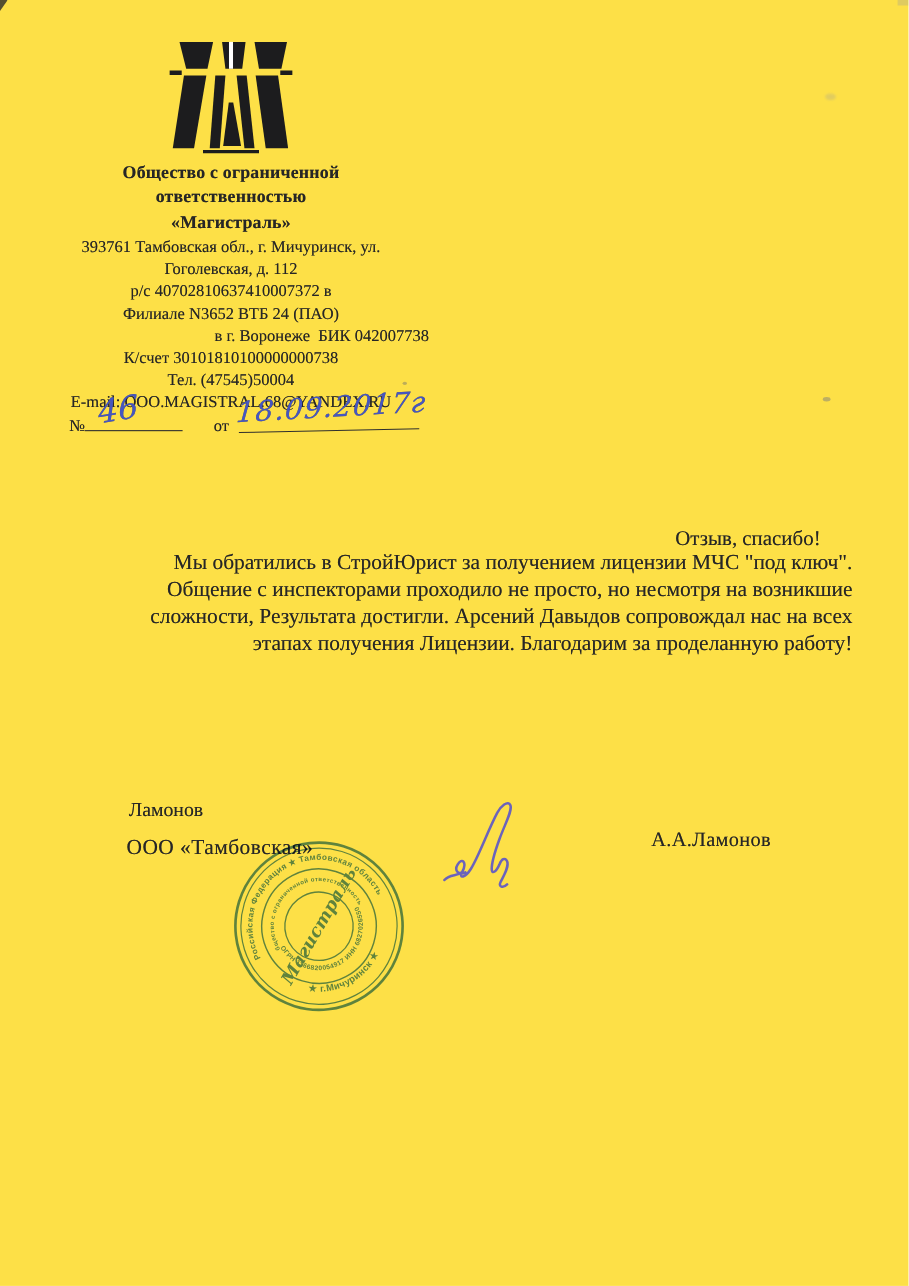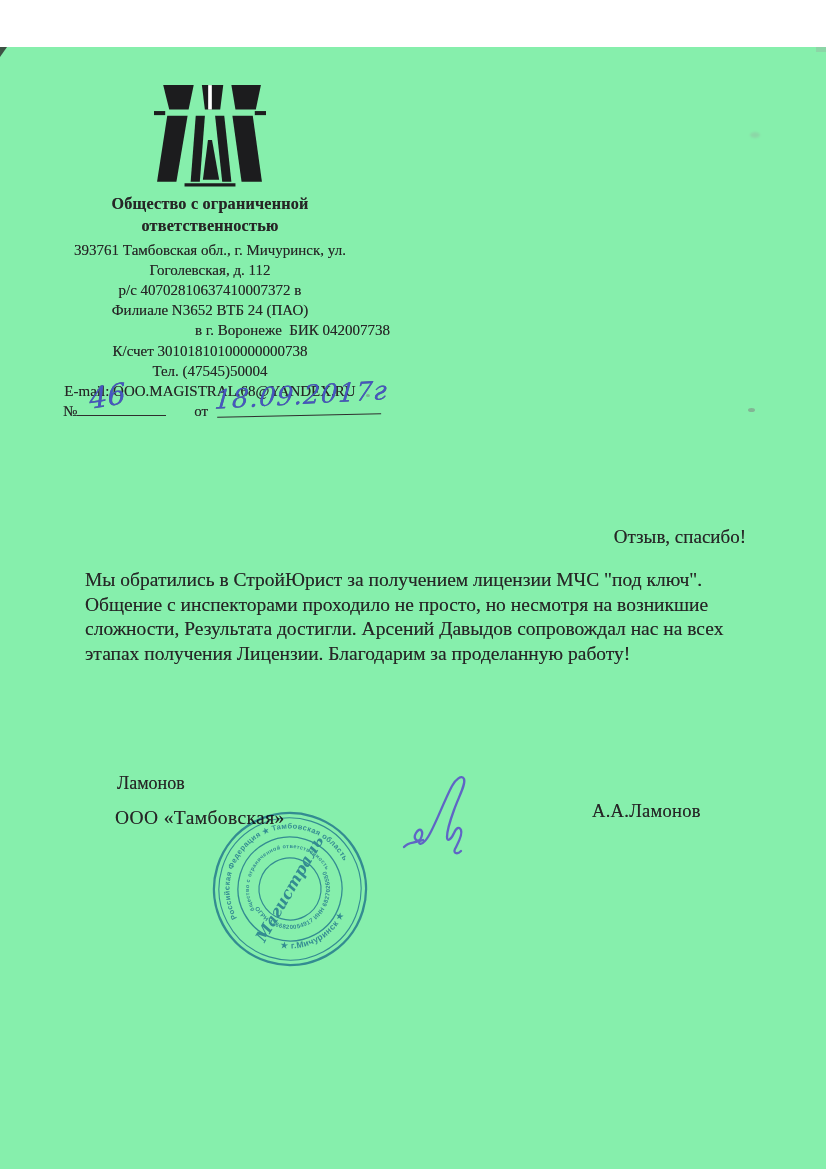--- a/index.html
+++ b/index.html
@@ -4,21 +4,21 @@
 <style>
   html,body{margin:0;padding:0;}
   body{
     width:826px;height:1169px;
     background:#ffffff;
     font-family:"Liberation Serif", serif;
     color:#262626;
     position:relative;
     overflow:hidden;
   }
-  .page{position:absolute;inset:0;background:#86efac;margin-top:47px;}
+  .page{position:absolute;inset:0;background:#fde047;}
   .scan-text{text-shadow:0 0 .4px rgba(40,40,40,.55);}
 
   
   .letterhead{position:absolute;left:30px;top:36px;width:360px;text-align:center;}
   .logo{display:block;margin:0 auto 4px auto;}
   .company{margin-top:2px;}
   .company-line{
     font-weight:bold;font-size:16.2px;line-height:22.3px;
     letter-spacing:.2px;
   }
@@ -40,21 +40,21 @@
   }
   .hw-num{left:12px;top:-21px;font-size:29px;transform:rotate(-9deg) skewX(-6deg);}
   .hw-date{left:-2px;top:-20px;font-size:26px;letter-spacing:1px;transform:rotate(-2deg) skewX(-8deg);}
 
   
   .title{
     position:absolute;left:0;top:479px;width:746px;
     text-align:right;font-size:19px;
   }
   .paragraph{
-    position:absolute;left:85px;top:521px;width:690px;text-align:left;
+    position:absolute;left:85px;top:500px;width:690px;text-align:right;
   }
   .para-line{font-size:19.5px;line-height:24.6px;}
 
   
   .sig-title1{position:absolute;left:117px;top:726px;font-size:18px;}
   .sig-title2{position:absolute;left:115px;top:760px;font-size:19.5px;letter-spacing:.4px;}
   .sig-name{position:absolute;left:592px;top:754px;font-size:18.5px;letter-spacing:.3px;}
   .signature{position:absolute;left:396px;top:724px;}
 
   
@@ -89,20 +89,21 @@
         <polygon points="60,32 69,32 76,97 67,97"></polygon>
         <polygon points="77,32 97,32 106,97 86,97"></polygon>
         <polygon points="30,98.5 80,98.5 80,101.5 30,101.5"></polygon>
       </g>
       <rect x="53.2" y="2" width="3.6" height="24" fill="#ffffff"></rect>
     </svg>
 
     <div class="company">
       <div class="company-line">Общество с ограниченной</div>
       <div class="company-line">ответственностью</div>
+      <div class="company-line">«Магистраль»</div>
     </div>
 
     <div class="address">
       <div class="addr-line">393761 Тамбовская обл., г. Мичуринск, ул.</div>
       <div class="addr-line">Гоголевская, д. 112</div>
       <div class="addr-line">р/с 40702810637410007372 в</div>
       <div class="addr-line">Филиале N3652 ВТБ 24 (ПАО)</div>
       <div class="addr-line addr-left">в г. Воронеже  БИК 042007738</div>
       <div class="addr-line">К/счет 30101810100000000738</div>
       <div class="addr-line">Тел. (47545)50004</div>

